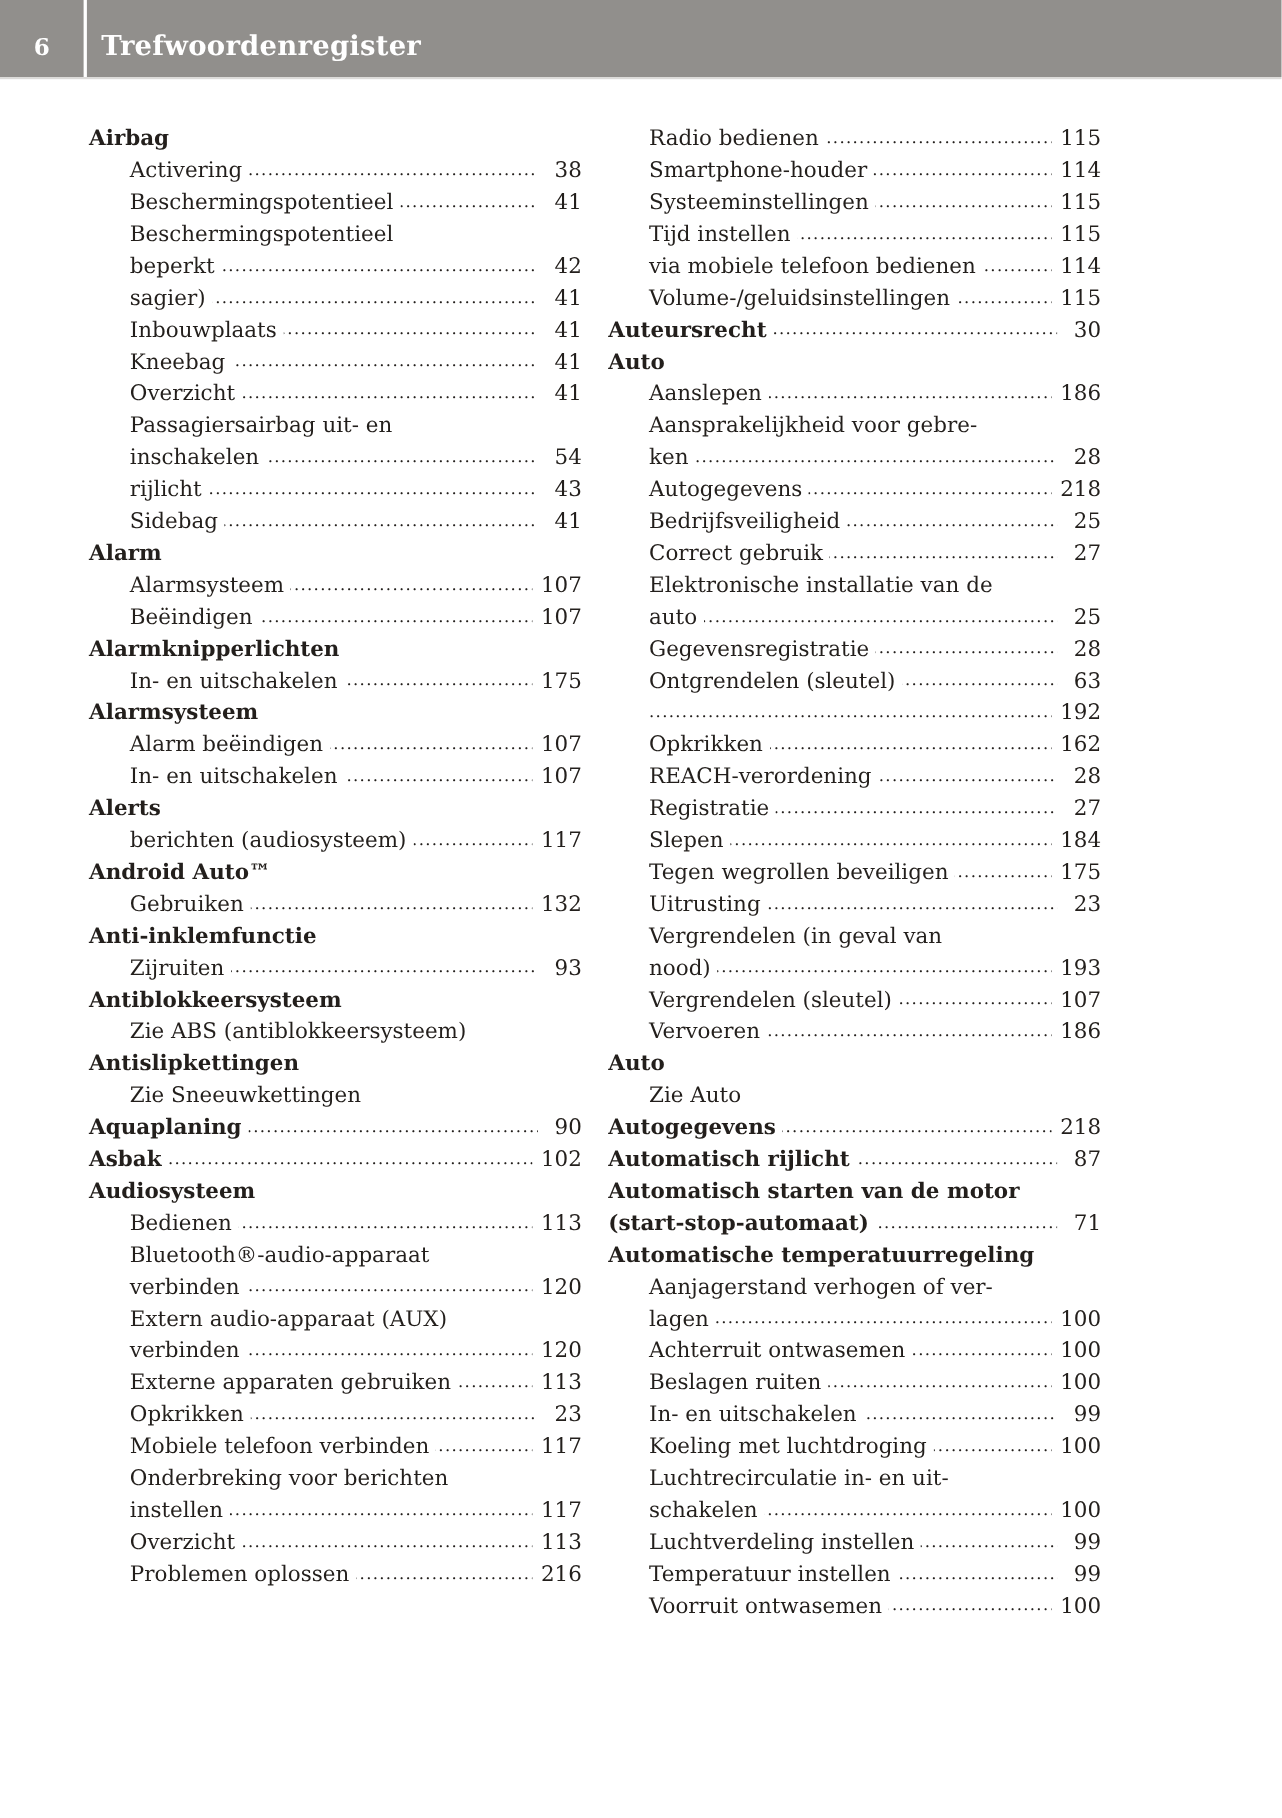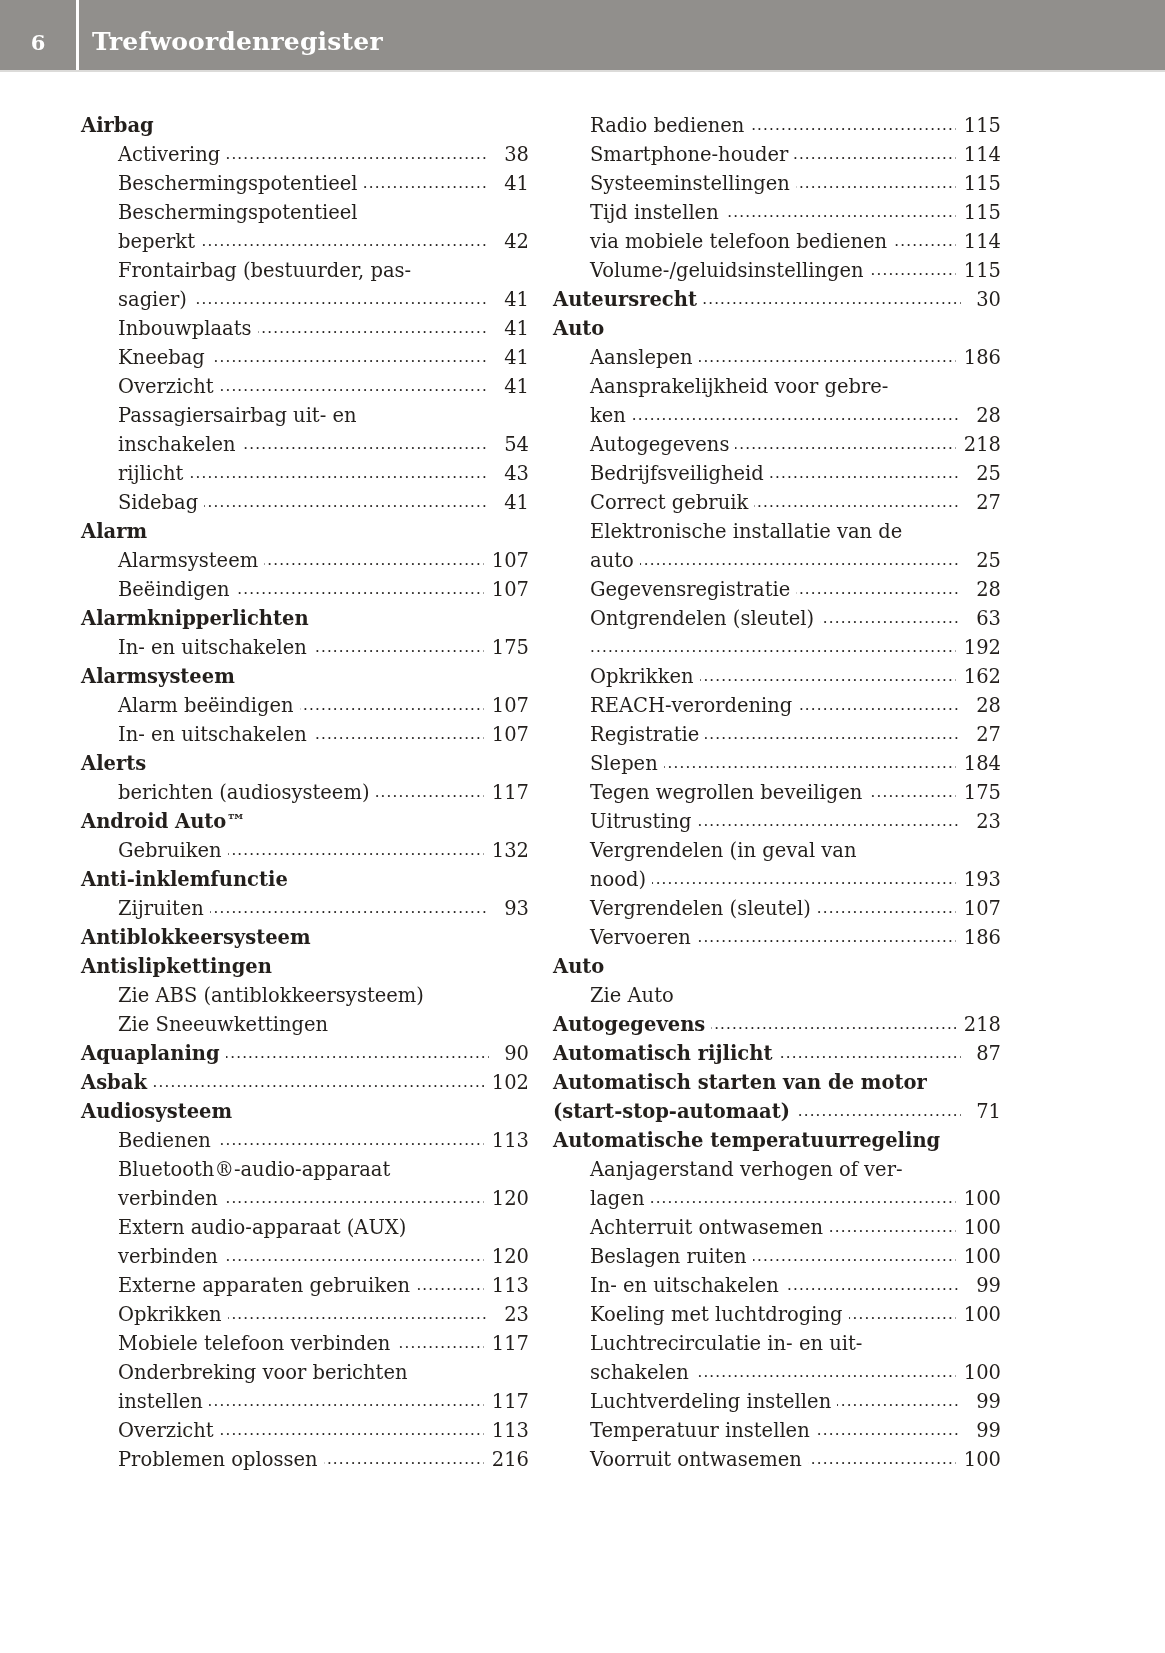--- a/index.html
+++ b/index.html
@@ -51,23 +51,20 @@
     </div>
     <div class="row s">
       <span class="txt">Beschermingspotentieel</span>
     </div>
     <div class="row s">
       <span class="dots">........................................................................................................................................................................................................</span>
       <span class="txt">beperkt</span>
       <span class="pg">42</span>
     </div>
     <div class="row s">
-      <span class="txt">Frontairbag (bestuurder, pas-</span>
-    </div>
-    <div class="row s">
       <span class="dots">........................................................................................................................................................................................................</span>
       <span class="txt">sagier)</span>
       <span class="pg">41</span>
     </div>
     <div class="row s">
       <span class="dots">........................................................................................................................................................................................................</span>
       <span class="txt">Inbouwplaats</span>
       <span class="pg">41</span>
     </div>
     <div class="row s">
@@ -152,25 +149,25 @@
       <span class="txt">Anti-inklemfunctie</span>
     </div>
     <div class="row s">
       <span class="dots">........................................................................................................................................................................................................</span>
       <span class="txt">Zijruiten</span>
       <span class="pg">93</span>
     </div>
     <div class="row h">
       <span class="txt">Antiblokkeersysteem</span>
     </div>
+    <div class="row s">
+      <span class="txt">Zie ABS (antiblokkeersysteem)</span>
+    </div>
     <div class="row h">
       <span class="txt">Antislipkettingen</span>
-    </div>
-    <div class="row s">
-      <span class="txt">Zie ABS (antiblokkeersysteem)</span>
     </div>
     <div class="row s">
       <span class="txt">Zie Sneeuwkettingen</span>
     </div>
     <div class="row h">
       <span class="dots">........................................................................................................................................................................................................</span>
       <span class="txt">Aquaplaning</span>
       <span class="pg">90</span>
     </div>
     <div class="row h">

